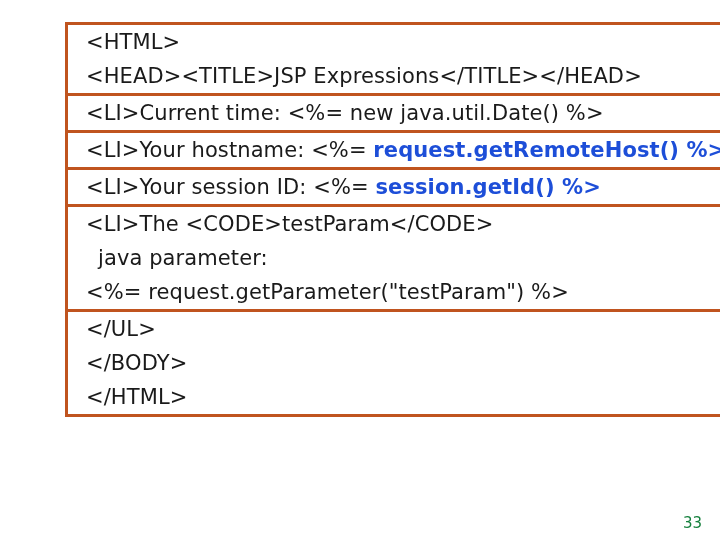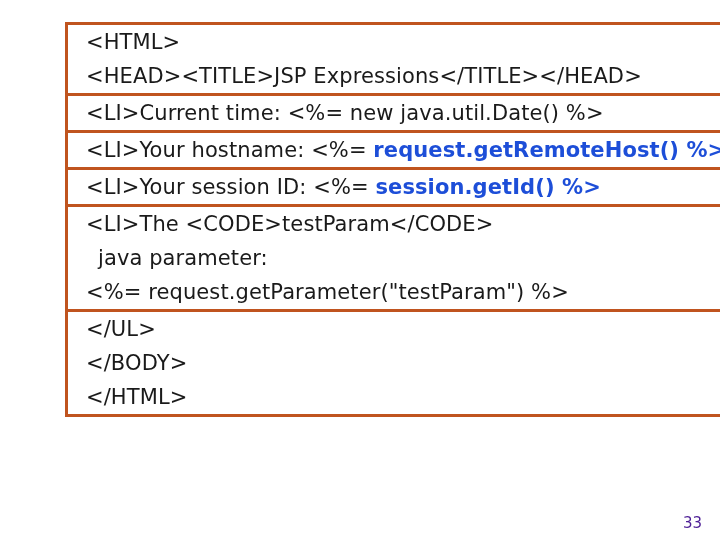--- a/index.html
+++ b/index.html
@@ -61,21 +61,21 @@
     font-weight: bold;
   }
 
   
   #page-number {
     position: absolute;
     right: 18px;
     bottom: 8px;
     font-family: "DejaVu Sans", sans-serif;
     font-size: 15px;
-    color: #4c1d95;
+    color: #15803d;
   }
 </style>
 </head>
 <body>
 
 <div id="slide">
 
   <table id="code-table">
     <tbody>
 

